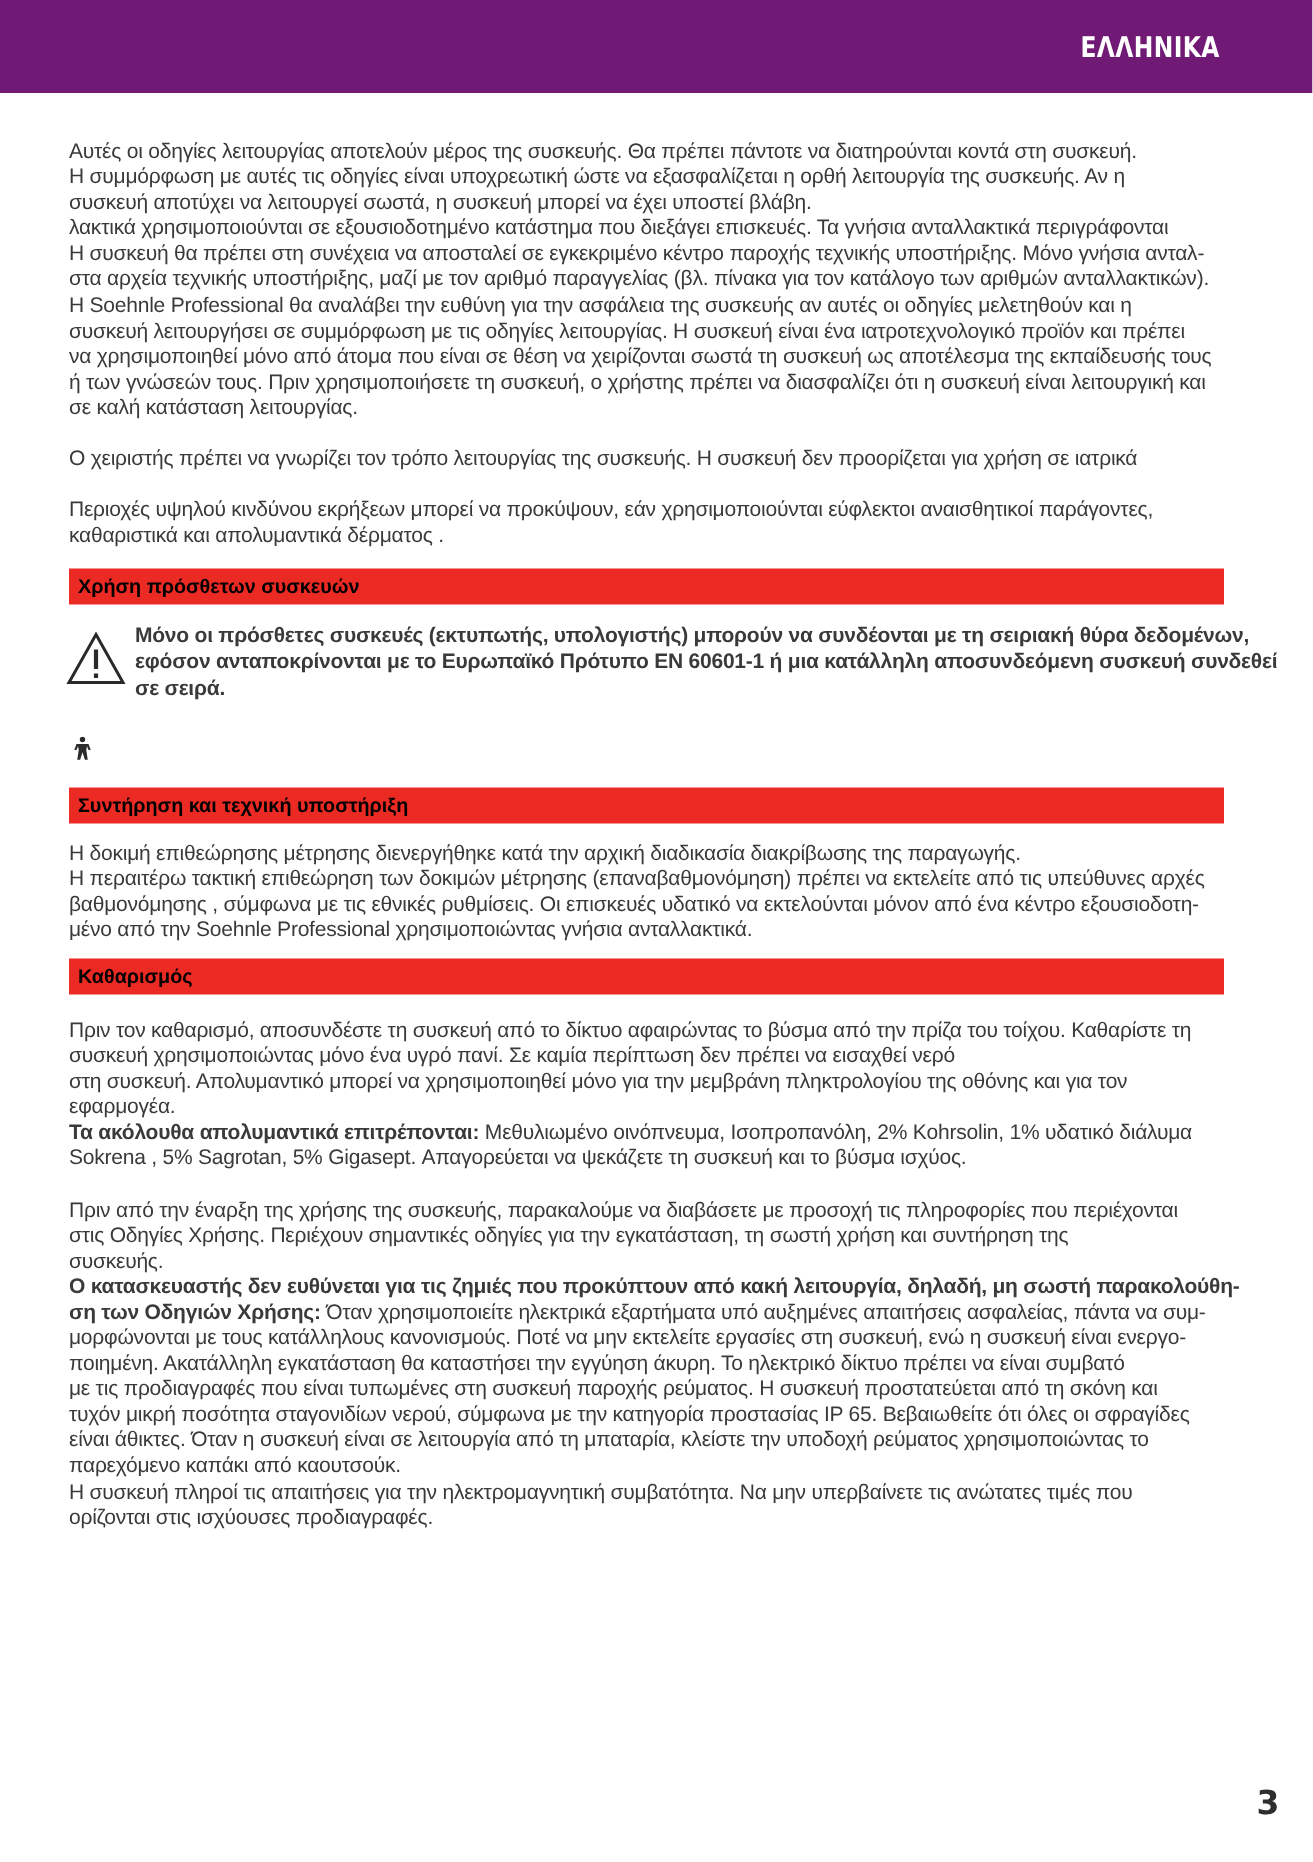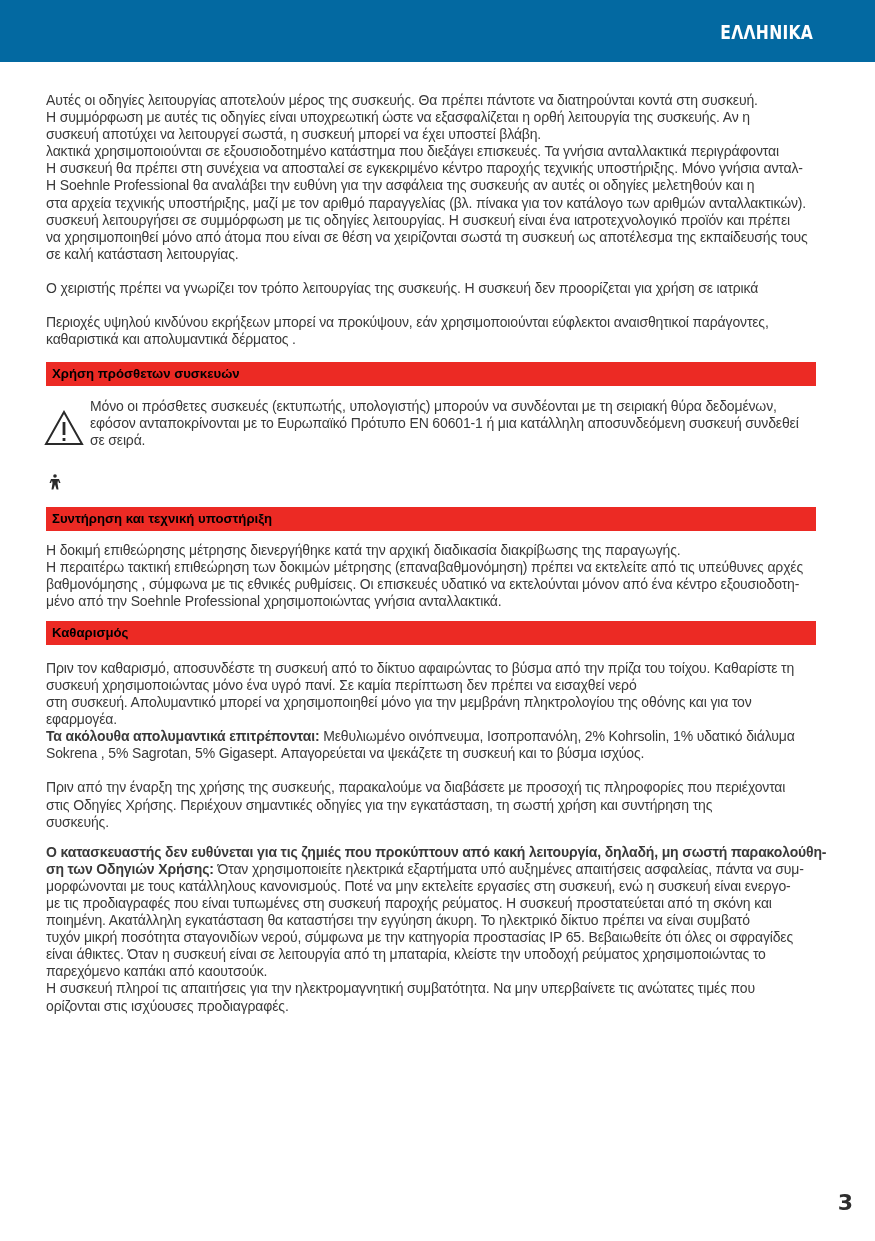--- a/index.html
+++ b/index.html
@@ -1,52 +1,53 @@
 <!DOCTYPE html>
 <html><head>
   <meta charset="utf-8">
   <style>
     html, body { margin: 0; padding: 0; background: #ffffff; }
     body { width: 875px; height: 1241px; position: relative; overflow: hidden;
            font-family: "Liberation Sans Narrow", "Liberation Sans", sans-serif; color: #3a3a3a; }
-    .header { position: absolute; left: 0; top: 0; width: 875px; height: 62px; background: #0369a1; }
+    .header { position: absolute; left: 0; top: 0; width: 875px; height: 62px; background: #701a75; }
     .lang { position: absolute; right: 62px; top: 21px; color: #ffffff; font-weight: bold;
             font-size: 19px; letter-spacing: 0.3px; font-family: "DejaVu Sans", sans-serif; transform: scaleX(0.82); transform-origin: right center; }
     .content { position: absolute; left: 46px; top: 92px; width: 770px; }
     .p { font-size: 14px; line-height: 17.1px; margin: 0; letter-spacing: -0.15px; white-space: nowrap; }
     .p .ln { display: block; }
     .gap { height: 17px; }
     .bar { background: #ec2a24; color: #000000; font-weight: bold; font-size: 13.2px;
            height: 24px; line-height: 24px; padding-left: 6px; margin: 0; }
-    .b { font-weight: bold; margin-top: 13px; }
-    .row { display: flex; align-items: center; }
+    .b { font-weight: bold; }
+    .row { display: flex; align-items: flex-start; font-weight: bold; }
     .warn { width: 46px; flex: none; position: relative; }
     .person { width: 46px; flex: none; }
     .page-num { position: absolute; right: 22px; top: 1190px; font-weight: bold; font-size: 22px; color: #2e2e2e;
                 font-family: "DejaVu Sans", sans-serif; }
   </style>
 </head>
 <body>
 
 <div class="header">
   <div class="lang">ΕΛΛΗΝΙΚΑ</div>
 </div>
 
 <div class="content">
 
   <p class="p">
     <span class="ln">Αυτές οι οδηγίες λειτουργίας αποτελούν μέρος της συσκευής. Θα πρέπει πάντοτε να διατηρούνται κοντά στη συσκευή.</span>
     <span class="ln">Η συμμόρφωση με αυτές τις οδηγίες είναι υποχρεωτική ώστε να εξασφαλίζεται η ορθή λειτουργία της συσκευής. Αν η</span>
     <span class="ln">συσκευή αποτύχει να λειτουργεί σωστά, η συσκευή μπορεί να έχει υποστεί βλάβη.</span>
     <span class="ln">λακτικά χρησιμοποιούνται σε εξουσιοδοτημένο κατάστημα που διεξάγει επισκευές. Τα γνήσια ανταλλακτικά περιγράφονται</span>
     <span class="ln">Η συσκευή θα πρέπει στη συνέχεια να αποσταλεί σε εγκεκριμένο κέντρο παροχής τεχνικής υποστήριξης. Μόνο γνήσια ανταλ-</span>
+    <span class="ln">στα αρχεία τεχνικής υποστήριξης, μαζί με τον αριθμό παραγγελίας (βλ. πίνακα για τον κατάλογο των αριθμών ανταλλακτικών).</span>
     <span class="ln">Η Soehnle Professional θα αναλάβει την ευθύνη για την ασφάλεια της συσκευής  αν αυτές οι οδηγίες μελετηθούν και η</span>
-    <span class="ln">στα αρχεία τεχνικής υποστήριξης, μαζί με τον αριθμό παραγγελίας (βλ. πίνακα για τον κατάλογο των αριθμών ανταλλακτικών).</span>
     <span class="ln">συσκευή λειτουργήσει σε συμμόρφωση με τις οδηγίες λειτουργίας. Η συσκευή είναι ένα ιατροτεχνολογικό προϊόν και πρέπει</span>
     <span class="ln">να χρησιμοποιηθεί μόνο από άτομα που είναι σε θέση να χειρίζονται σωστά τη συσκευή ως αποτέλεσμα της εκπαίδευσής τους</span>
+    <span class="ln">ή των γνώσεών τους. Πριν χρησιμοποιήσετε τη συσκευή, ο χρήστης πρέπει να διασφαλίζει ότι η συσκευή είναι λειτουργική και</span>
     <span class="ln">σε καλή κατάσταση λειτουργίας.</span>
   </p>
   <div class="gap"></div>
   <p class="p">
     <span class="ln">Ο χειριστής πρέπει να γνωρίζει τον τρόπο λειτουργίας της συσκευής. Η συσκευή δεν προορίζεται για χρήση σε ιατρικά</span>
   </p>
   <div class="gap"></div>
   <p class="p">
     <span class="ln">Περιοχές υψηλού κινδύνου εκρήξεων  μπορεί να προκύψουν, εάν χρησιμοποιούνται εύφλεκτοι αναισθητικοί παράγοντες,</span>
     <span class="ln">καθαριστικά και απολυμαντικά δέρματος .</span>
@@ -103,22 +104,22 @@
     <span class="ln">Sokrena , 5% Sagrotan, 5% Gigasept. Απαγορεύεται να ψεκάζετε τη συσκευή και  το βύσμα ισχύος.</span>
   </p>
   <div class="gap"></div>
   <p class="p">
     <span class="ln">Πριν από την έναρξη της χρήσης της συσκευής, παρακαλούμε να διαβάσετε με προσοχή τις πληροφορίες που περιέχονται</span>
     <span class="ln">στις Οδηγίες Χρήσης. Περιέχουν σημαντικές οδηγίες για την εγκατάσταση, τη σωστή χρήση και συντήρηση της</span>
     <span class="ln">συσκευής.</span>
     <span class="ln b">Ο κατασκευαστής δεν ευθύνεται για τις ζημιές που προκύπτουν από κακή λειτουργία, δηλαδή, μη σωστή παρακολούθη-</span>
     <span class="ln"><span class="b">ση των Οδηγιών Χρήσης:</span><span> Όταν χρησιμοποιείτε ηλεκτρικά εξαρτήματα υπό αυξημένες απαιτήσεις ασφαλείας, πάντα να συμ-</span></span>
     <span class="ln">μορφώνονται με τους κατάλληλους κανονισμούς. Ποτέ να μην εκτελείτε εργασίες στη συσκευή, ενώ η συσκευή είναι ενεργο-</span>
+    <span class="ln">ποιημένη. Ακατάλληλη εγκατάσταση θα καταστήσει την εγγύηση άκυρη. Το ηλεκτρικό δίκτυο πρέπει να είναι συμβατό</span>
     <span class="ln">με τις προδιαγραφές που είναι τυπωμένες στη συσκευή παροχής ρεύματος. Η συσκευή προστατεύεται από τη σκόνη και</span>
-    <span class="ln">ποιημένη. Ακατάλληλη εγκατάσταση θα καταστήσει την εγγύηση άκυρη. Το ηλεκτρικό δίκτυο πρέπει να είναι συμβατό</span>
     <span class="ln">τυχόν μικρή ποσότητα σταγονιδίων νερού, σύμφωνα με την κατηγορία προστασίας IP 65. Βεβαιωθείτε ότι όλες οι σφραγίδες</span>
     <span class="ln">είναι άθικτες. Όταν η συσκευή είναι σε λειτουργία από τη μπαταρία, κλείστε την υποδοχή ρεύματος χρησιμοποιώντας το</span>
     <span class="ln">παρεχόμενο καπάκι από καουτσούκ.</span>
     <span class="ln">Η συσκευή πληροί τις απαιτήσεις για την ηλεκτρομαγνητική συμβατότητα. Να μην υπερβαίνετε τις ανώτατες τιμές που</span>
     <span class="ln">ορίζονται στις ισχύουσες προδιαγραφές.</span>
   </p>
 </div>
 
 <div class="page-num">3</div>
 

